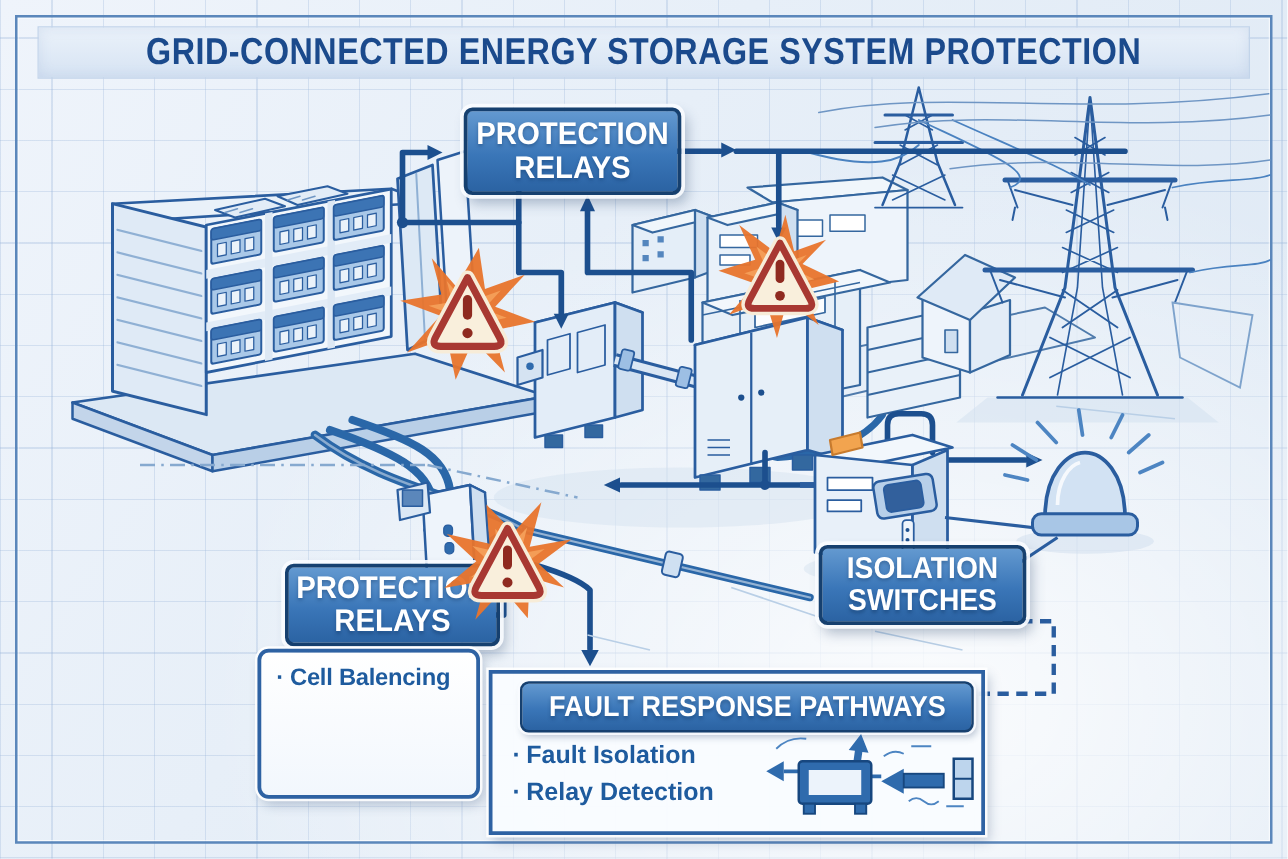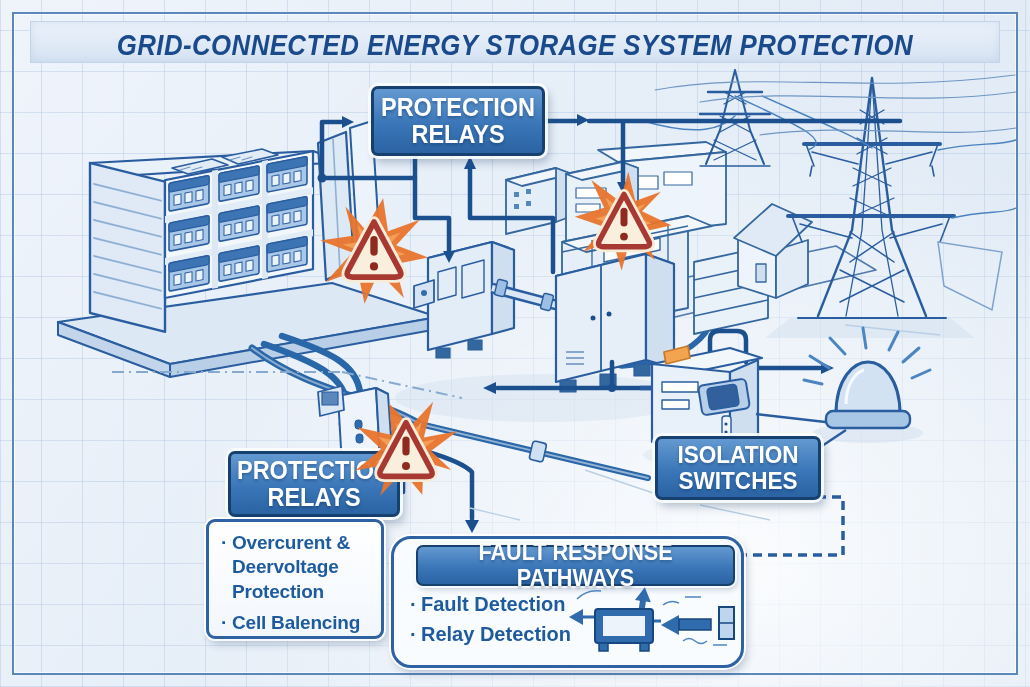--- a/index.html
+++ b/index.html
@@ -8,44 +8,44 @@
   .grid{position:absolute;inset:0;background:
     radial-gradient(ellipse at 72% 82%, rgba(255,255,255,.85), rgba(255,255,255,0) 55%),
     repeating-linear-gradient(0deg, rgba(150,178,216,.30) 0 1px, transparent 1px 41px),
     repeating-linear-gradient(90deg, rgba(150,178,216,.30) 0 1px, transparent 1px 41px),
     linear-gradient(125deg,#eff4fb 0%,#e7eff8 40%,#dde8f4 100%);}
   .frame{position:absolute;inset:12px;border:2px solid #5b87bb;
     box-shadow:inset 0 0 0 1px rgba(255,255,255,.65);}
   .art{position:absolute;inset:0;width:100%;height:100%;}
   .banner{position:absolute;left:30px;right:30px;top:21px;height:40px;
     background:linear-gradient(180deg,#ebf2fa,#d6e3f3);
-    border:1px solid #c2d4ea;display:flex;align-items:flex-end;justify-content:center;
-    box-shadow:inset 0 0 10px rgba(120,150,200,.18);font-style:italic;}
+    border:1px solid #c2d4ea;display:flex;align-items:center;justify-content:center;
+    box-shadow:inset 0 0 10px rgba(120,150,200,.18);}
   .banner span{display:inline-block;transform:scaleX(.86);white-space:nowrap;
     font-size:30px;font-weight:bold;color:#1b4a8c;letter-spacing:.5px;}
   .bluebox{position:absolute;display:flex;align-items:center;justify-content:center;
     text-align:center;color:#fff;font-weight:bold;line-height:1.1;
     background:linear-gradient(180deg,#6399d0 0%,#3a76b8 55%,#2b63a3 100%);
     border:3px solid #16406f;border-radius:7px;
     box-shadow:0 0 0 3px rgba(250,252,255,.92), 4px 6px 10px rgba(40,70,110,.35);
     text-shadow:0 2px 3px rgba(10,40,80,.35);margin-left:16px;}
   .bluebox span{display:inline-block;transform:scaleX(.94);}
   #box-pr-top{left:355px;top:86px;width:168px;height:64px;font-size:25px;}
   #box-pr-side{left:212px;top:451px;width:166px;height:60px;font-size:25px;}
   #box-iso{left:639px;top:436px;width:160px;height:58px;font-size:24px;}
   .panel{position:absolute;background:linear-gradient(180deg,#ffffff,#f2f7fd);
     border:3px solid #2e62a3;border-radius:9px;
     box-shadow:0 0 0 2px rgba(255,255,255,.9), 3px 5px 9px rgba(40,70,110,.28);}
   #details{left:206px;top:519px;width:178px;height:120px;padding:9px 6px 6px 10px;box-sizing:border-box;}
   ul{list-style:none;margin:0;padding:0;}
   li{position:relative;padding-left:13px;font-weight:bold;color:#1e5b9e;}
   li::before{content:"·";position:absolute;left:2px;}
   #details li{font-size:19px;line-height:1.28;margin-bottom:7px;letter-spacing:-.2px;}
-  #faultpanel{left:391px;top:536px;width:347px;height:126px;border-radius:20px;
-    background:rgba(249,252,255,.95);}
+  #faultpanel{left:391px;top:536px;width:347px;height:126px;border-radius:0;
+    background:rgba(249,252,255,.95);padding-left:44px;}
   #faultheader{left:6px;top:6px;right:6px;width:auto;height:37px;font-size:23px;border-width:2.5px;
     box-shadow:0 0 0 2px rgba(250,252,255,.9), 2px 3px 6px rgba(40,70,110,.3);}
   #faultpanel ul{position:absolute;left:14px;top:52px;z-index:2;}
   #faultpanel li{font-size:20px;line-height:1.3;margin-bottom:4px;white-space:nowrap;}
   .cart{position:absolute;right:4px;bottom:4px;z-index:1;}
   .toplayer{pointer-events:none;}
 </style>
 </head>
 <body>
 
@@ -285,35 +285,34 @@
   <div class="bluebox" id="box-pr-top">
     <span>PROTECTION RELAYS</span>
   </div>
 
   <div class="bluebox" id="box-pr-side">
     <span>PROTECTION RELAYS</span>
   </div>
 
   <div class="panel" id="details">
     <ul>
-      <li>Overcurent &amp; Deervoltage Protection</li>
       <li>Cell Balencing</li>
     </ul>
   </div>
 
   <div class="bluebox" id="box-iso">
     <span>ISOLATION SWITCHES</span>
   </div>
 
   <div class="panel" id="faultpanel">
     <div class="bluebox" id="faultheader">
       <span>FAULT RESPONSE PATHWAYS</span>
     </div>
     <ul>
-      <li>Fault Detection</li>
+      <li>Fault Isolation</li>
       <li>Relay Detection</li>
     </ul>
     <svg class="cart" width="170" height="78" viewBox="0 0 170 78">
       <path d="M10,16 Q20,6 34,8 M118,14 H134 M96,22 Q104,16 112,20" fill="none" stroke="#4d85c2" stroke-width="1.5"></path>
       <g transform="translate(62,2) rotate(8)">
         <polygon points="8,14 16,0 24,14 19,14 19,26 13,26 13,14" fill="#2f6bad"></polygon>
       </g>
       <polygon points="2,34 16,26 16,42" fill="#2f6bad"></polygon>
       <path d="M16,34 H28 M86,38 H94" stroke="#2f6bad" stroke-width="3" fill="none"></path>
       <rect x="28" y="26" width="58" height="34" rx="3" fill="#2f6bad" stroke="#17477f" stroke-width="2"></rect>

